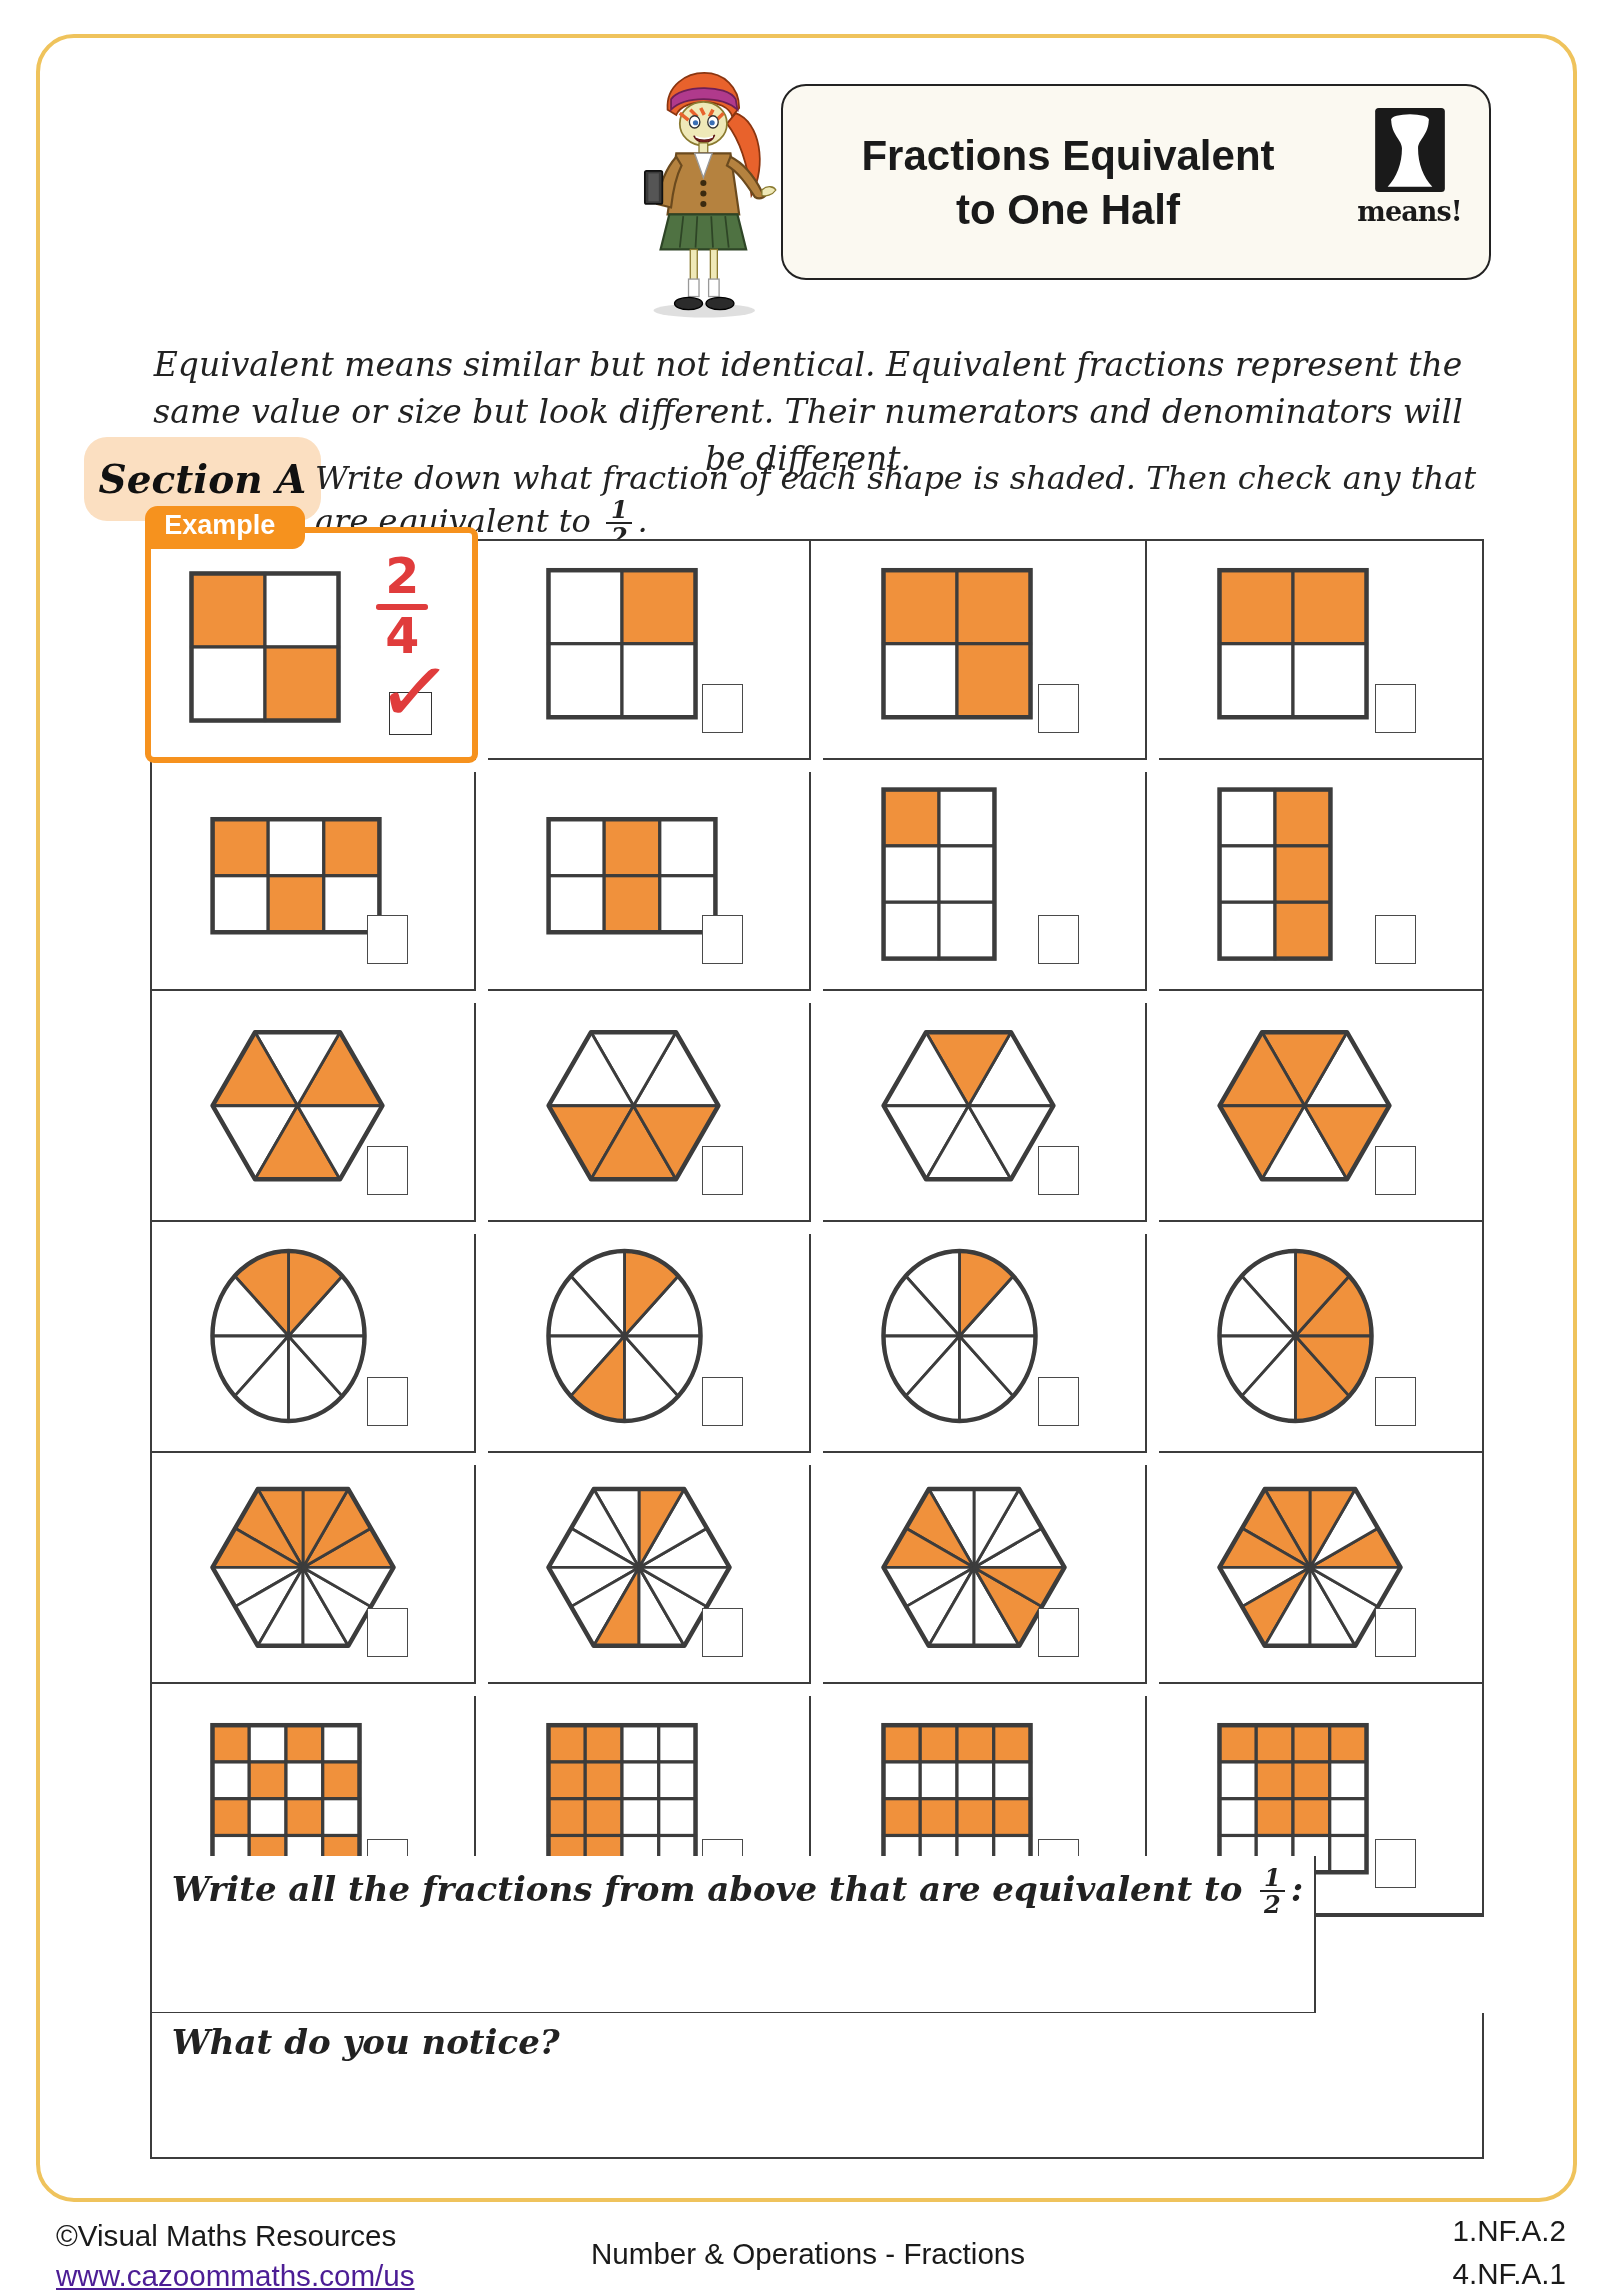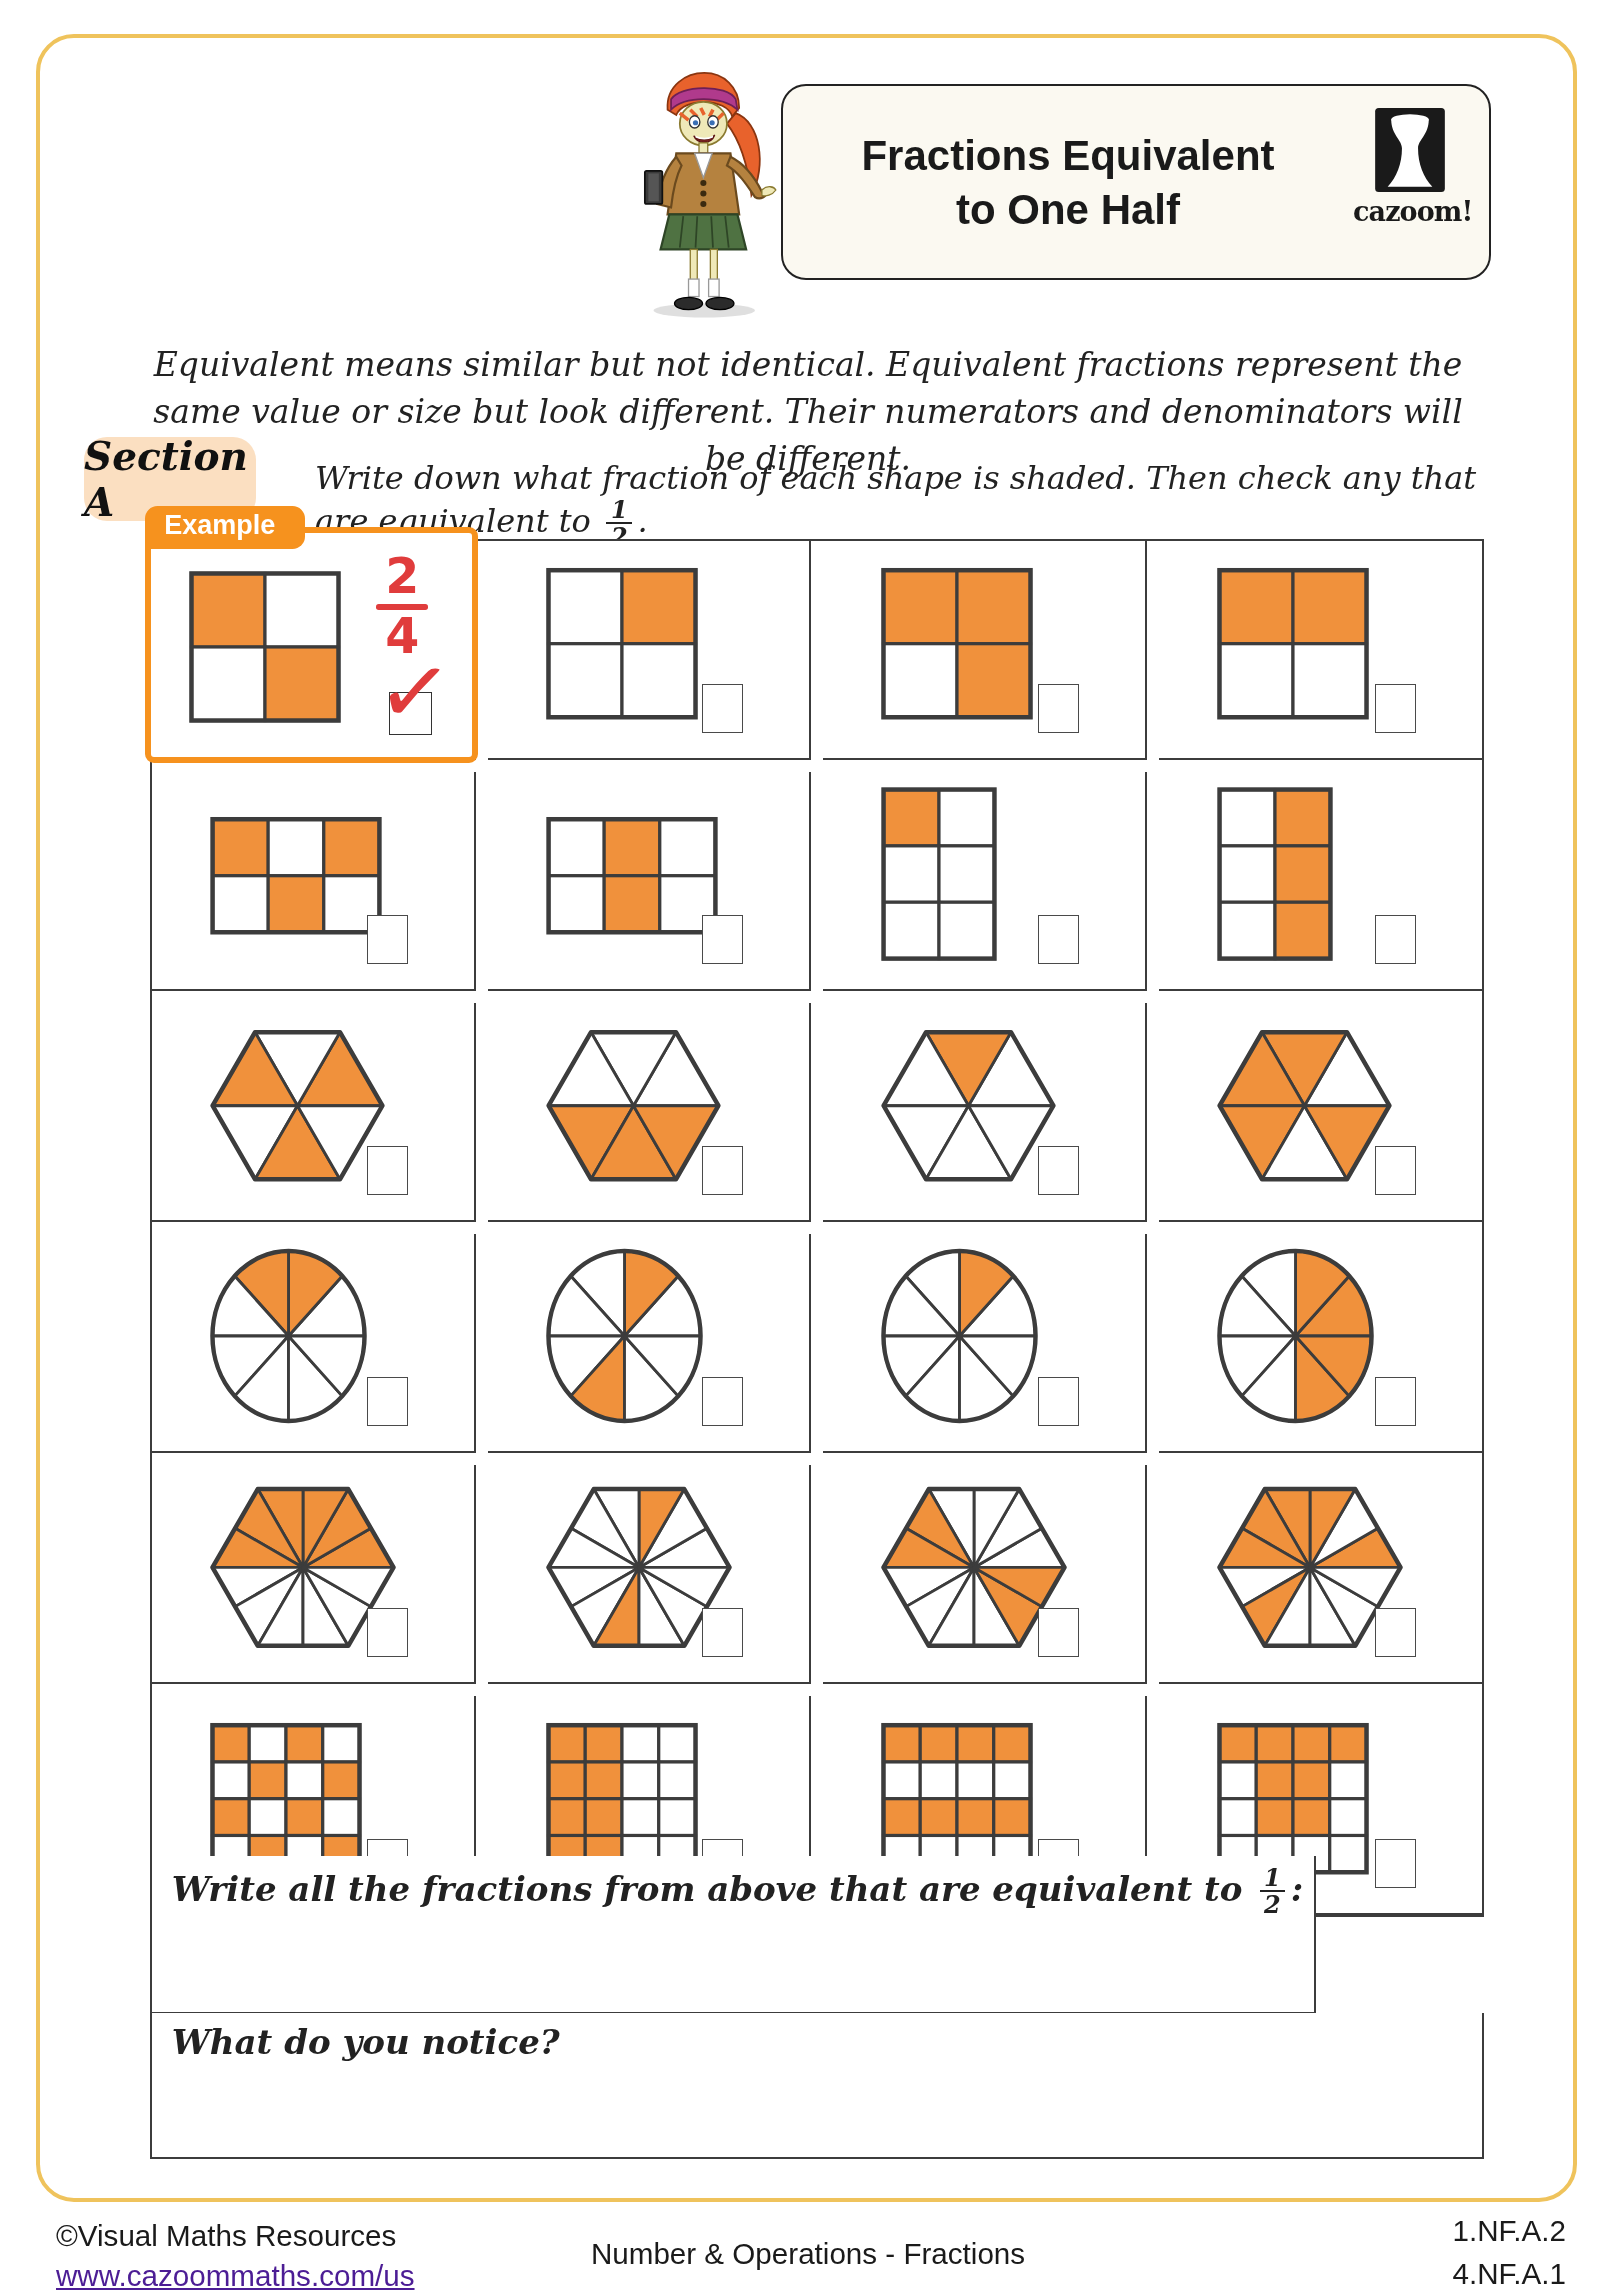--- a/index.html
+++ b/index.html
@@ -15,21 +15,21 @@
   .girl{position:absolute;left:595px;top:59px;width:215px;height:262px;}
   .tbox{position:absolute;left:781px;top:84px;width:706px;height:192px;background:#FBF9F1;
         border:2.7px solid #222;border-radius:25px;}
   .ttext{position:absolute;left:30px;top:43px;width:510px;text-align:center;
          font-weight:bold;font-size:42px;line-height:1.28;}
   .logo{position:absolute;right:23px;top:21.5px;width:113px;text-align:center;}
   .logo-text{font-family:"DejaVu Serif",serif;font-weight:bold;font-size:27px;letter-spacing:-0.9px;margin-top:1.8px;}
   
   .intro{position:absolute;left:50%;transform:translateX(-50%);top:342px;width:1343px;text-align:center;
          font-family:"DejaVu Serif",serif;font-style:italic;font-size:33px;line-height:1.42;color:#222;}
-  .seca-label{position:absolute;left:84px;top:437px;width:172px;height:84px;background:#FBDFC1;
+  .seca-label{position:absolute;left:84px;top:437px;width:237px;height:84px;background:#FBDFC1;
         border-radius:23px;display:flex;align-items:center;justify-content:center;
         font-family:"DejaVu Serif",serif;font-style:italic;font-weight:bold;font-size:39px;color:#111;}
   .seca-text{position:absolute;left:315px;top:459px;width:1182px;
         font-family:"DejaVu Serif",serif;font-style:italic;font-size:32px;color:#222;}
   .ifrac{display:inline-block;vertical-align:middle;text-align:center;margin:0 5.4px;
          font-family:"DejaVu Serif",serif;font-style:italic;font-weight:bold;}
   .ifrac .n{display:block;font-size:24px;line-height:1.05;padding:0 4.5px;}
   .ifrac .d{display:block;font-size:24px;line-height:1.1;border-top:2.7px solid #222;padding:0 4.5px;}
   
   #cells-grid{position:absolute;left:150px;top:539px;width:1334px;display:grid;
@@ -112,21 +112,21 @@
     <div class="ttext">
       <div>Fractions Equivalent</div>
       <div>to One Half</div>
     </div>
     <div class="logo">
       <svg width="70" height="84" viewBox="0 0 78 94">
         <rect x="0" y="0" width="78" height="94" rx="4" fill="#1a1a1a"></rect>
         <ellipse cx="39" cy="13" rx="21" ry="6" fill="#fff"></ellipse>
         <path d="M18,13 C18,30 30,36 30,45 C30,62 24,78 14,88 L64,88 C54,78 48,62 48,45 C48,36 60,30 60,13 Z" fill="#fff"></path>
       </svg>
-      <div class="logo-text">cazoom!</div>
+      <div class="logo-text">means!</div>
     </div>
   </div>
 
   <div class="intro">Equivalent means similar but not identical. Equivalent fractions represent the same value or size but look different. Their numerators and denominators will be different.</div>
 
   <div class="seca-label">Section A</div>
   <div class="seca-text">
     <span>Write down what fraction of each shape is shaded. Then check any that are equivalent to</span>
     <span class="ifrac"><span class="n">1</span><span class="d">2</span></span><span>.</span>
   </div>

